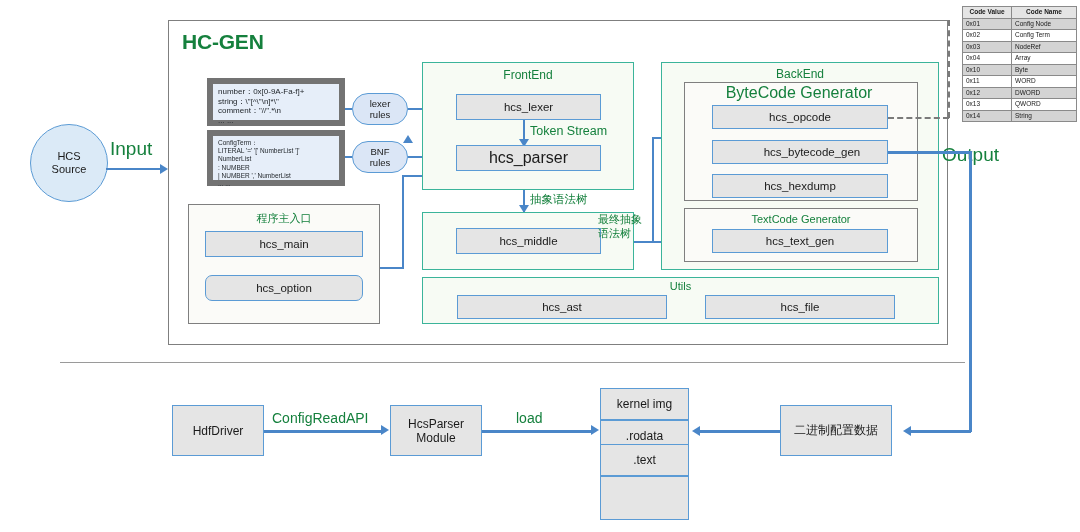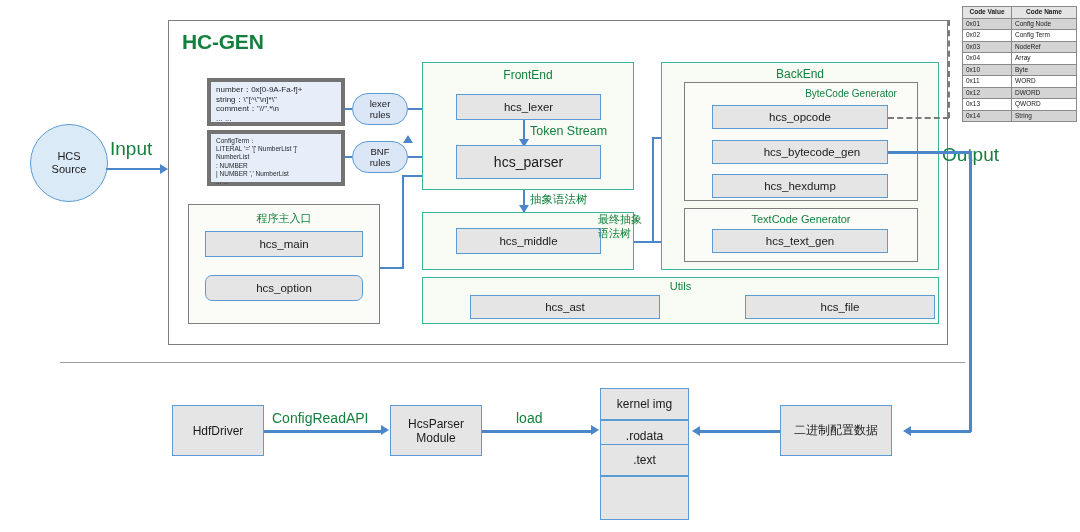--- a/index.html
+++ b/index.html
@@ -3,21 +3,21 @@
 <meta charset="utf-8">
 <style>
   html,body{margin:0;padding:0;background:#fff;}
   body{width:1080px;height:532px;position:relative;overflow:hidden;
        font-family:"Liberation Sans","DejaVu Sans",sans-serif;color:#1a1a1a;}
   .abs{position:absolute;box-sizing:border-box;}
   .ctr{display:flex;align-items:center;justify-content:center;text-align:left;}
 
   
   .bluebox{background:#e5e5e5;border:1px solid #5b9bd5;color:#1a1a1a;}
-  .bluebox2{background:#e6eef9;border:4px solid #737373;}
+  .bluebox2{background:#e6eef9;border:6px solid #737373;}
   .graybox{background:#fbfbf8;border:1px solid #7f7f7f;}
   .greenbox{background:#f7fbf4;border:1px solid #3bb49a;}
   .whitebox{background:#ffffff;border:1px solid #7f7f7f;}
   .plainline{background:#9a9a9a;}
 
   
   .hline{background:#4a86c8;height:2px;}
   .vline{background:#4a86c8;width:2px;}
   .hline-d{border-top:2px dashed #7a7a7a;height:0;}
   .vline-d{border-left:2px dashed #7a7a7a;width:0;}
@@ -108,21 +108,21 @@
 <div class="abs arrow-r" style="left:404px;top:134px;transform:rotate(-90deg);"></div>
 
 <div class="abs greenbox" style="left:422px;top:62px;width:212px;height:128px;"></div>
 <div class="abs lbl ctr" style="left:422px;top:67px;width:212px;height:16px;font-size:12px;">FrontEnd</div>
 <div class="abs bluebox ctr" style="left:456px;top:94px;width:145px;height:26px;font-size:11.5px;">
   <span>hcs_lexer</span>
 </div>
 <div class="abs lbl" style="left:530px;top:124px;font-size:12.5px;">Token Stream</div>
 <div class="abs vline" style="left:523px;top:120px;height:20px;"></div>
 <div class="abs arrow-d" style="left:519px;top:139px;"></div>
-<div class="abs bluebox ctr" style="left:456px;top:145px;width:145px;height:34px;font-size:14px;">
+<div class="abs bluebox ctr" style="left:456px;top:145px;width:145px;height:26px;font-size:16px;">
   <span>hcs_parser</span>
 </div>
 
 <div class="abs vline" style="left:523px;top:190px;height:22px;"></div>
 <div class="abs arrow-d" style="left:519px;top:205px;"></div>
 <div class="abs lbl" style="left:530px;top:192px;font-size:11.5px;">抽象语法树</div>
 
 <div class="abs greenbox" style="left:422px;top:212px;width:212px;height:58px;"></div>
 <div class="abs bluebox ctr" style="left:456px;top:228px;width:145px;height:26px;font-size:11.5px;">
   <span>hcs_middle</span>
@@ -135,21 +135,21 @@
 <div class="abs vline" style="left:652px;top:137px;height:106px;"></div>
 <div class="abs hline" style="left:652px;top:137px;width:42px;"></div>
 <div class="abs arrow-r" style="left:692px;top:133px;"></div>
 <div class="abs hline" style="left:652px;top:241px;width:42px;"></div>
 <div class="abs arrow-r" style="left:692px;top:237px;"></div>
 
 <div class="abs greenbox" style="left:661px;top:62px;width:278px;height:208px;"></div>
 <div class="abs lbl ctr" style="left:661px;top:66px;width:278px;height:16px;font-size:12px;">BackEnd</div>
 
 <div class="abs graybox" style="left:684px;top:82px;width:234px;height:119px;"></div>
-<div class="abs lbl ctr" style="left:720px;top:85px;width:262px;height:16px;font-size:10px;">ByteCode Generator</div>
+<div class="abs lbl ctr" style="left:668px;top:85px;width:262px;height:16px;font-size:16px;">ByteCode Generator</div>
 <div class="abs bluebox ctr" style="left:712px;top:105px;width:176px;height:24px;font-size:11.5px;">
   <span>hcs_opcode</span>
 </div>
 <div class="abs bluebox ctr" style="left:712px;top:140px;width:176px;height:24px;font-size:11.5px;padding-left:24px;">
   <span>hcs_bytecode_gen</span>
 </div>
 <div class="abs bluebox ctr" style="left:712px;top:174px;width:176px;height:24px;font-size:11.5px;">
   <span>hcs_hexdump</span>
 </div>
 
@@ -157,24 +157,24 @@
 <div class="abs lbl ctr" style="left:684px;top:211px;width:234px;height:16px;font-size:11px;">TextCode Generator</div>
 <div class="abs bluebox ctr" style="left:712px;top:229px;width:176px;height:24px;font-size:11.5px;">
   <span>hcs_text_gen</span>
 </div>
 
 <div class="abs hline-d" style="left:888px;top:117px;width:61px;"></div>
 <div class="abs vline-d" style="left:948px;top:20px;height:98px;"></div>
 
 <div class="abs greenbox" style="left:422px;top:277px;width:517px;height:47px;"></div>
 <div class="abs lbl ctr" style="left:422px;top:279px;width:517px;height:14px;font-size:11px;">Utils</div>
-<div class="abs bluebox ctr" style="left:470px;top:295px;width:190px;height:24px;font-size:11.5px;">
+<div class="abs bluebox ctr" style="left:457px;top:295px;width:210px;height:24px;font-size:11.5px;">
   <span>hcs_ast</span>
 </div>
-<div class="abs bluebox ctr" style="left:705px;top:295px;width:190px;height:24px;font-size:11.5px;margin-left:40px;">
+<div class="abs bluebox ctr" style="left:705px;top:295px;width:190px;height:24px;font-size:11.5px;">
   <span>hcs_file</span>
 </div>
 
 <div class="abs" style="left:962px;top:6px;">
   <table class="codetable">
     <tbody>
         <tr class="hdr">
       <td class="cv">Code Value</td>
       <td class="cn">Code Name</td>
     </tr>

